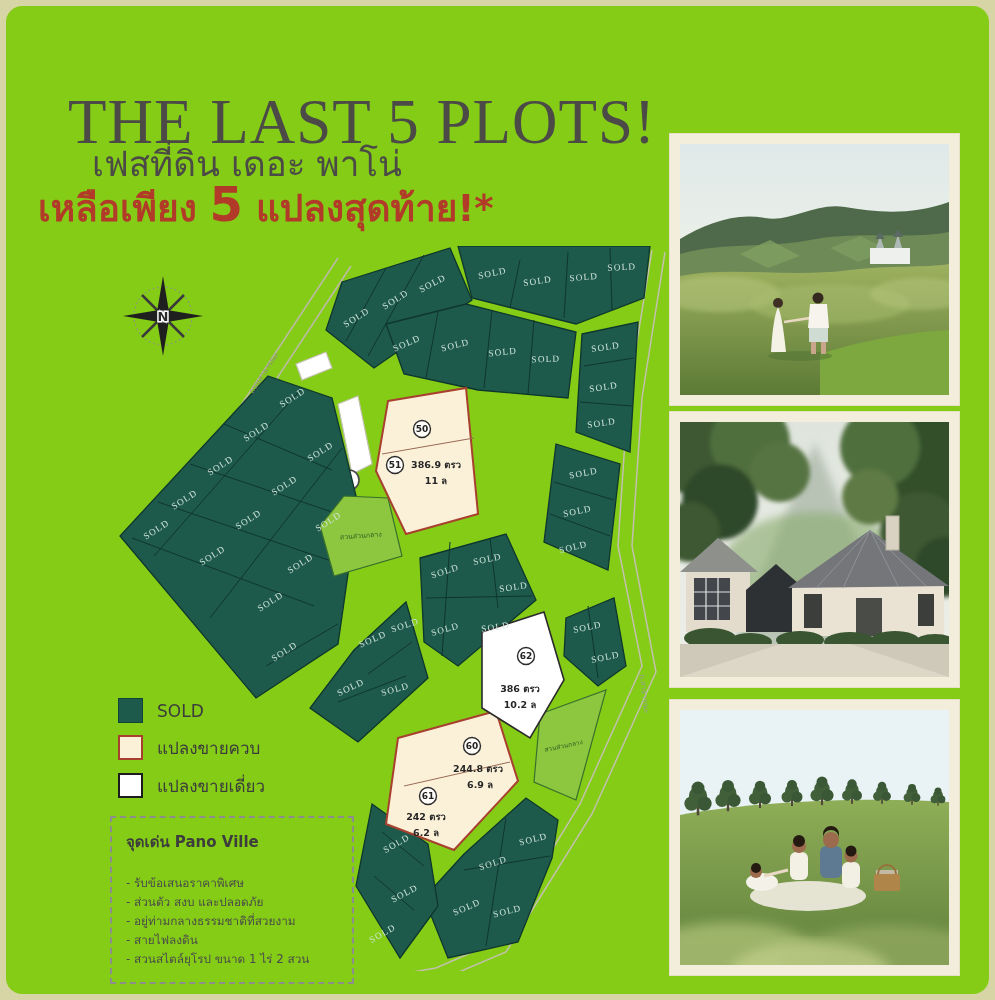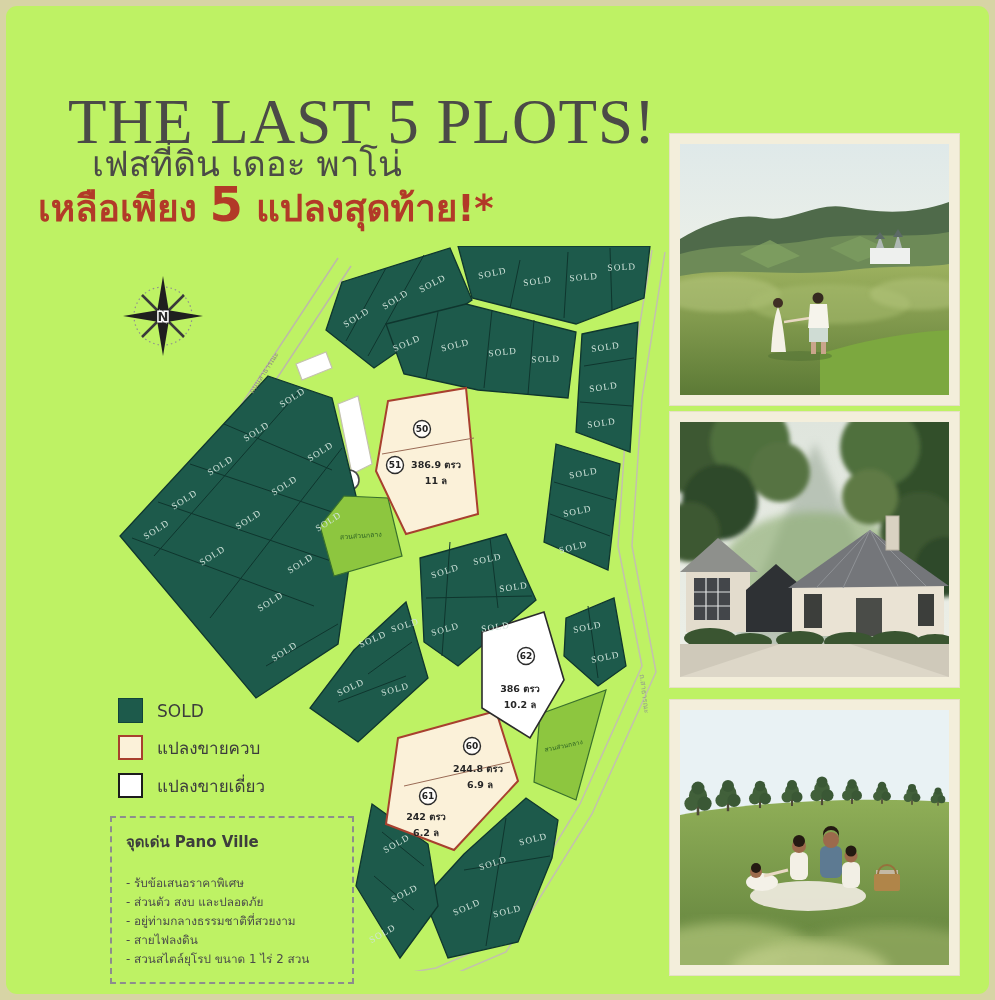--- a/index.html
+++ b/index.html
@@ -1,17 +1,17 @@
 <!DOCTYPE html>
 <html><head>
 <meta charset="utf-8">
 <style>
   html,body{margin:0;padding:0;}
   body{width:995px;height:1000px;background:#d7d4a5;font-family:"DejaVu Sans",sans-serif;position:relative;overflow:hidden;}
-  .card{position:absolute;inset:6px;background:#bef264;border-radius:11px;}
+  .card{position:absolute;inset:6px;background:#84cc16;border-radius:16px;}
   .title{position:absolute;left:62px;top:38px;font-family:"Liberation Serif",serif;font-size:63px;font-weight:500;color:#4b4a47;letter-spacing:1px;white-space:nowrap;}
   .subtitle{position:absolute;left:86px;top:130px;font-size:35px;color:#4b4a47;}
   .promo{position:absolute;left:32px;top:170px;font-size:37px;font-weight:bold;color:#b23a28;white-space:nowrap;}
   .promo .num{font-size:48px;}
   #map{position:absolute;left:100px;top:240px;}
   .legend{position:absolute;left:112px;top:692px;display:flex;flex-direction:column;gap:11px;}
   .lrow{display:flex;align-items:center;gap:14px;}
   .sw{width:25px;height:25px;box-sizing:border-box;flex:0 0 25px;}
   .sw.sold{background:#1d5a4b;border:1px solid #12443a;}
   .sw.bundle{background:#fbf1d9;border:2px solid #a8402f;}

